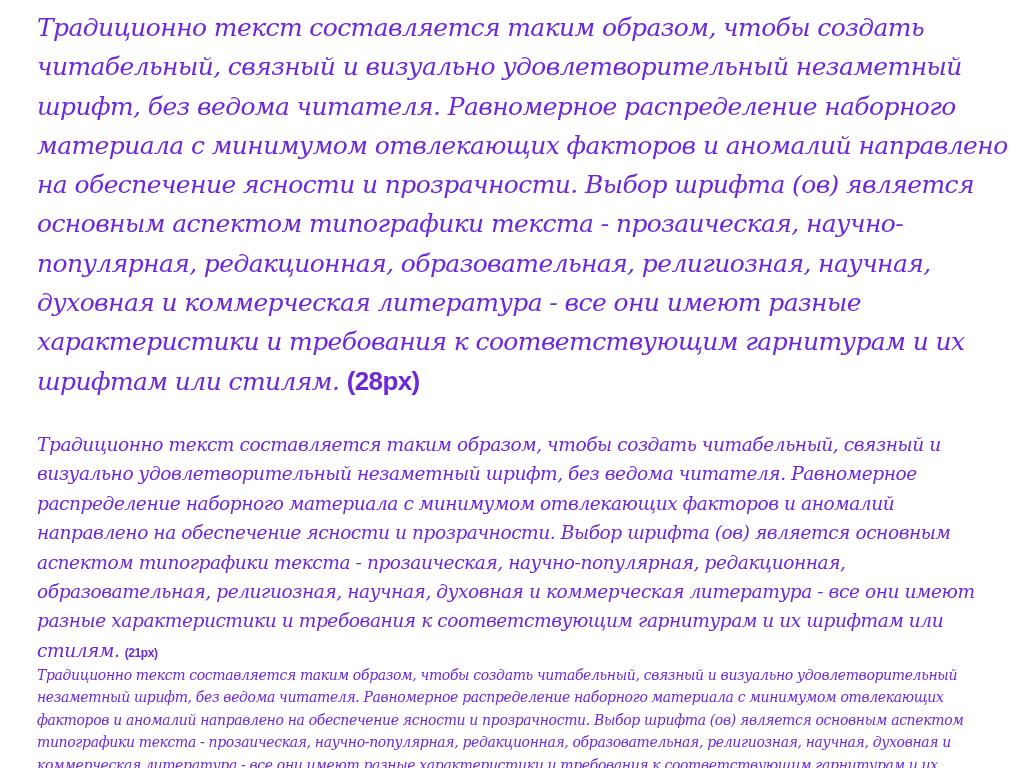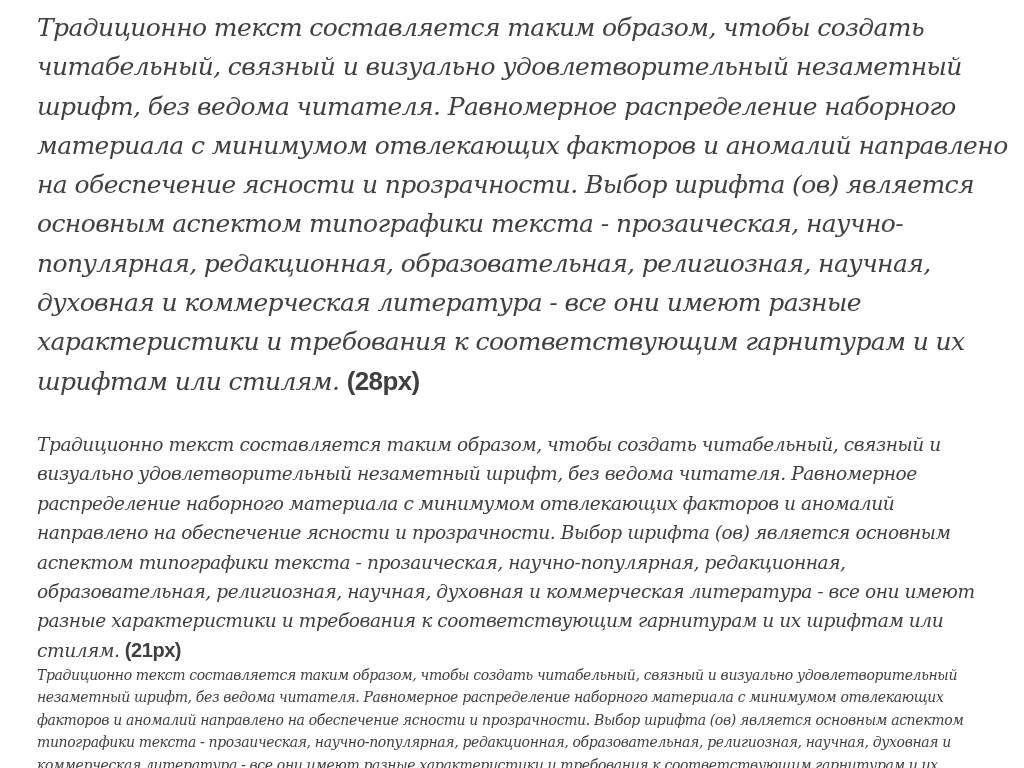--- a/index.html
+++ b/index.html
@@ -7,21 +7,21 @@
       padding: 0;
       background: #ffffff;
       width: 1024px;
       height: 768px;
       overflow: hidden;
     }
     .page {
       position: relative;
       width: 1024px;
       height: 640px;
-      color: #404040;
+      color: #6d28d9;
     }
     .sample {
       position: absolute;
       left: 37px;
       margin: 0;
       font-family: "DejaVu Serif", "Liberation Serif", serif;
       font-style: italic;
     }
     .label {
       font-family: "Liberation Sans", "DejaVu Sans", sans-serif;
@@ -36,21 +36,21 @@
       letter-spacing: -0.6px;
     }
     .s28 .label { font-size: 26px; }
     .s21 {
       top: 430px;
       width: 970px;
       font-size: 18.6px;
       line-height: 29.4px;
       letter-spacing: -0.45px;
     }
-    .s21 .label { font-size: 20px; }
+    .s21 .label { font-size: 12px; }
     .s16 {
       top: 664px;
       width: 975px;
       font-size: 14px;
       line-height: 22.4px;
       letter-spacing: -0.35px;
     }
   </style>
 </head>
 <body>

